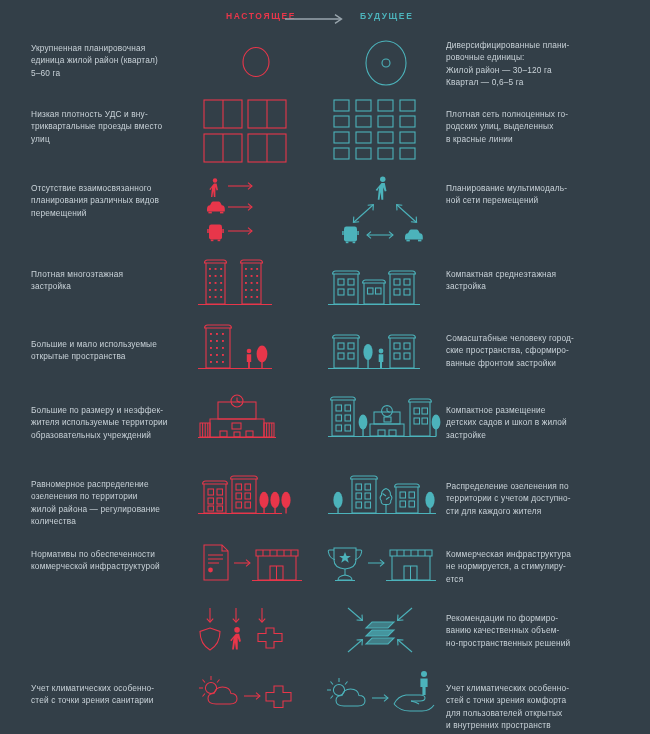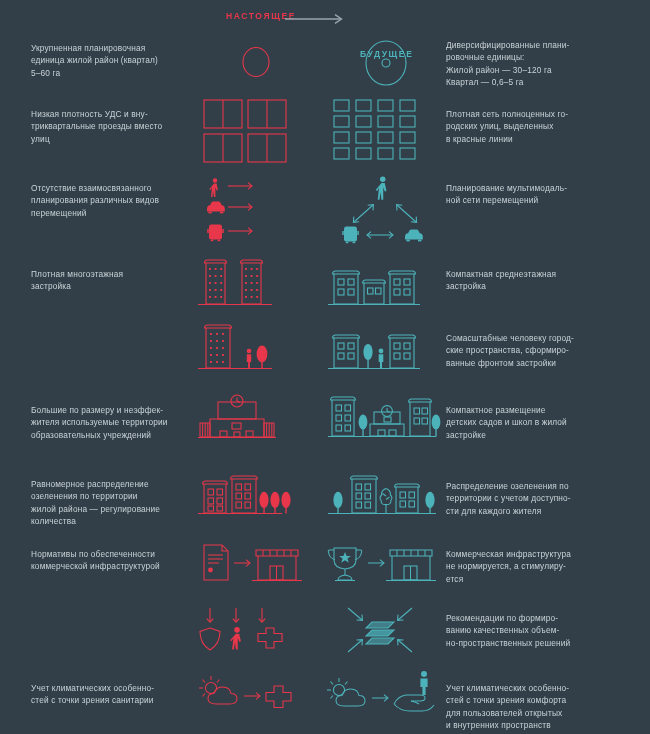--- a/index.html
+++ b/index.html
@@ -11,21 +11,21 @@
   }
   #board { position: relative; width: 650px; height: 734px; background: #333f48; }
 
   
   .header { position: absolute; top: 0; left: 0; width: 650px; height: 30px; }
   .hdr-label {
     position: absolute; top: 11px;
     font-size: 8.5px; font-weight: bold; letter-spacing: 1.6px;
   }
   .hdr-now { left: 226px; color: #e8364a; }
-  .hdr-fut { left: 360px; color: #4cb3bb; margin-top: 38px; }
+  .hdr-fut { left: 360px; color: #4cb3bb; }
   .hdr-arrow { position: absolute; left: 285px; top: 14px; width: 64px; height: 10px; }
 
   
   .row { position: absolute; left: 0; width: 560px; }
   .txt {
     position: absolute; font-size: 8.3px; line-height: 12.4px;
     color: #c9d2d8; letter-spacing: 0.15px; white-space: pre-line;
   }
   .txt-l { left: 31px; width: 170px; text-align: left; }
   .txt-r { left: 446px; width: 196px; text-align: left; }
@@ -259,20 +259,22 @@
           <rect x="68" y="27" width="6" height="6"></rect>
             <rect x="78" y="27" width="6" height="6"></rect>
         </g>
       </svg>
     </div>
     <div class="txt txt-r" style="top:14px">Компактная среднеэтажная
 застройка</div>
   </div>
 
   <div class="row" style="top:318px;height:62px">
+    <div class="txt txt-l" style="top:20px">Большие и мало используемые
+открытые пространства</div>
     <div class="ico ico-l" style="top:0px">
       <svg width="124" height="58" viewBox="0 0 124 58">
         <g class="r" stroke-width="1.1">
           <path d="M10 10 L10 50 L34 50 L34 10"></path>
           <path d="M8.6 10 Q8.6 7 11.6 7 L32.4 7 Q35.4 7 35.4 10 Z"></path>
           <line x1="2" y1="50.5" x2="76" y2="50.5"></line>
         </g>
         <g class="rf">
           <rect x="14" y="15" width="1.9" height="1.9"></rect>
             <rect x="20" y="15" width="1.9" height="1.9"></rect>

